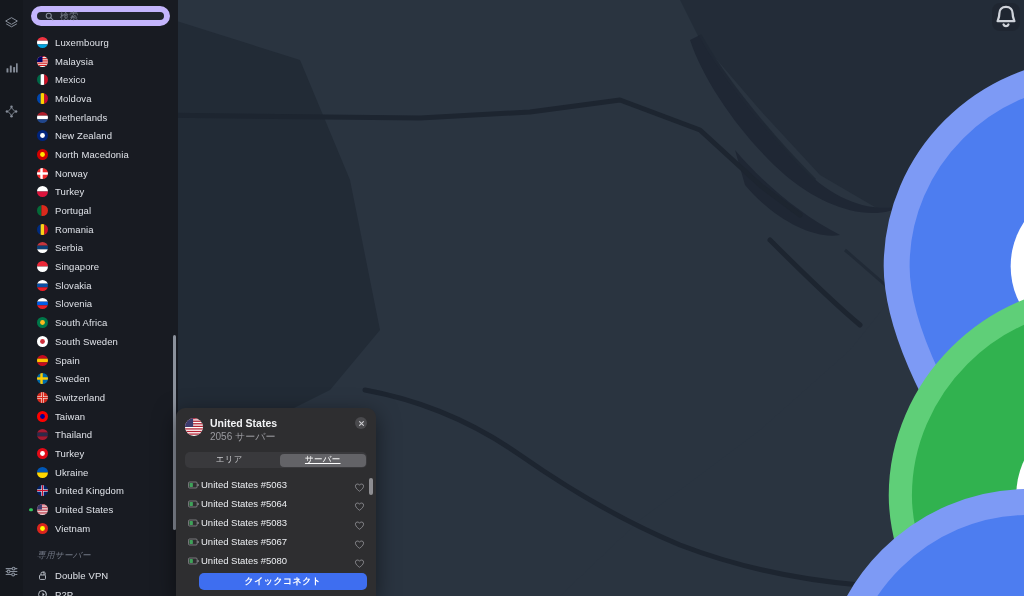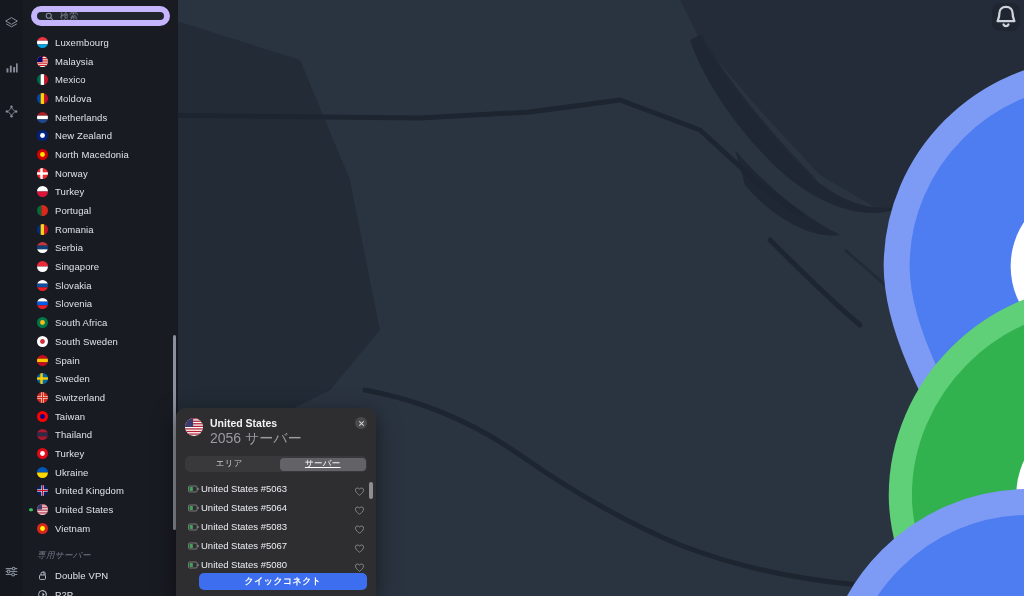--- a/index.html
+++ b/index.html
@@ -72,21 +72,21 @@
   
   .popup {
     position:absolute; left:176px; top:408px; width:200px; height:188px;
     background:#2e2e30; border-radius:9px 9px 0 0; z-index:10;
     box-shadow:0 6px 22px rgba(0,0,0,.5); overflow:hidden;
   }
   .pop-head { display:flex; align-items:flex-start; padding:9px 9px 0 9px; gap:7px; position:relative; }
   .pop-flag { width:18px; height:18px; border-radius:50%; overflow:hidden; flex:0 0 18px; margin-top:1px; }
   .pop-flag svg{ display:block; width:18px; height:18px; }
   .pop-title { font-size:10.5px; font-weight:bold; color:#f2f3f5; line-height:12px; }
-  .pop-sub { font-size:14px; color:#9b9ba0; margin-top:1px; }
+  .pop-sub { font-size:10px; color:#9b9ba0; margin-top:1px; }
   .pop-close {
     position:absolute; right:9px; top:9px; width:12px; height:12px; border-radius:50%;
     background:#4a4a4d; display:flex; align-items:center; justify-content:center;
   }
   .pop-tabs {
     margin:8px 9px 0 9px; height:16px; background:#39393c; border-radius:5px;
     display:flex; padding:1.5px;gap:8px;
   }
   .pop-tab {
     flex:1; display:flex; align-items:center; justify-content:center;

